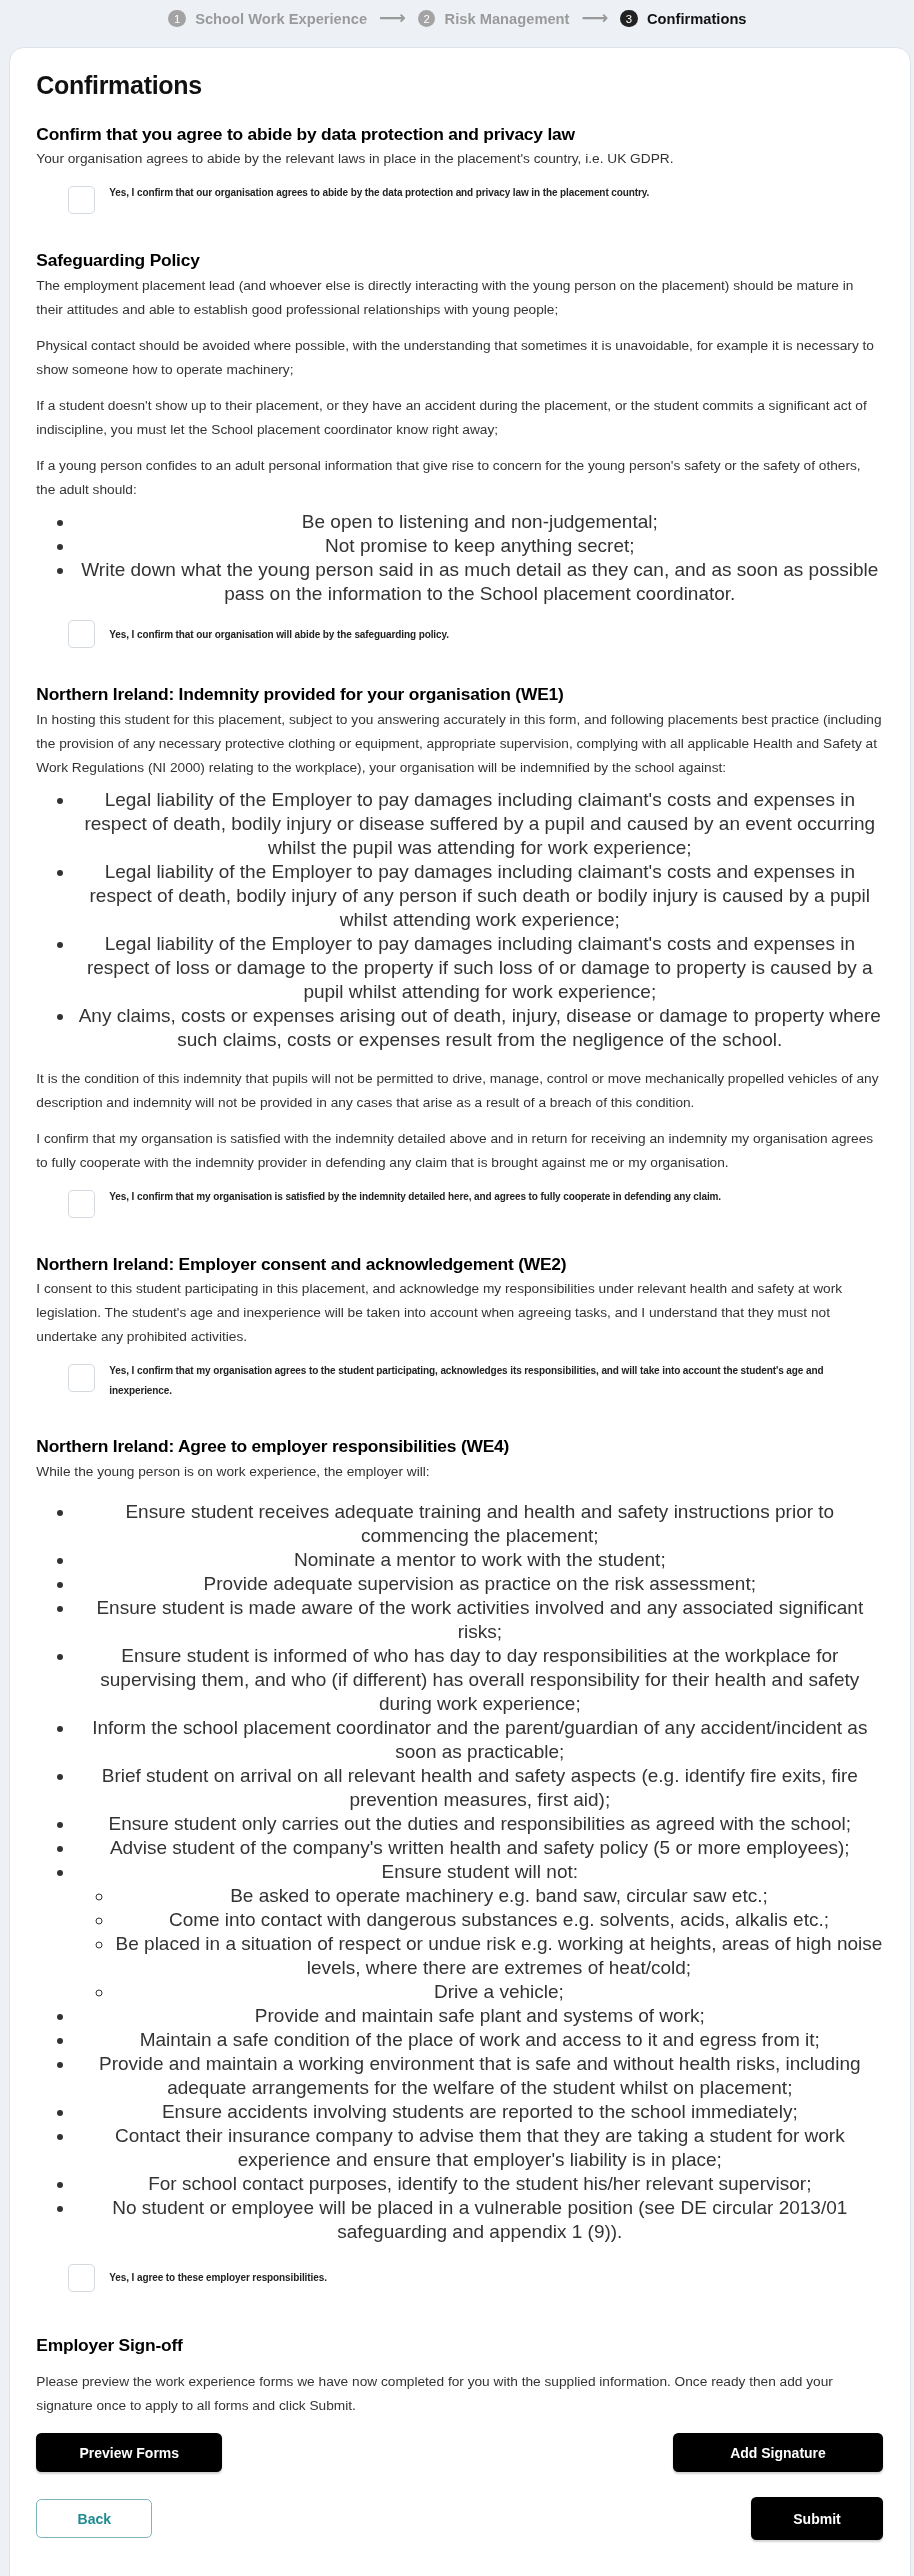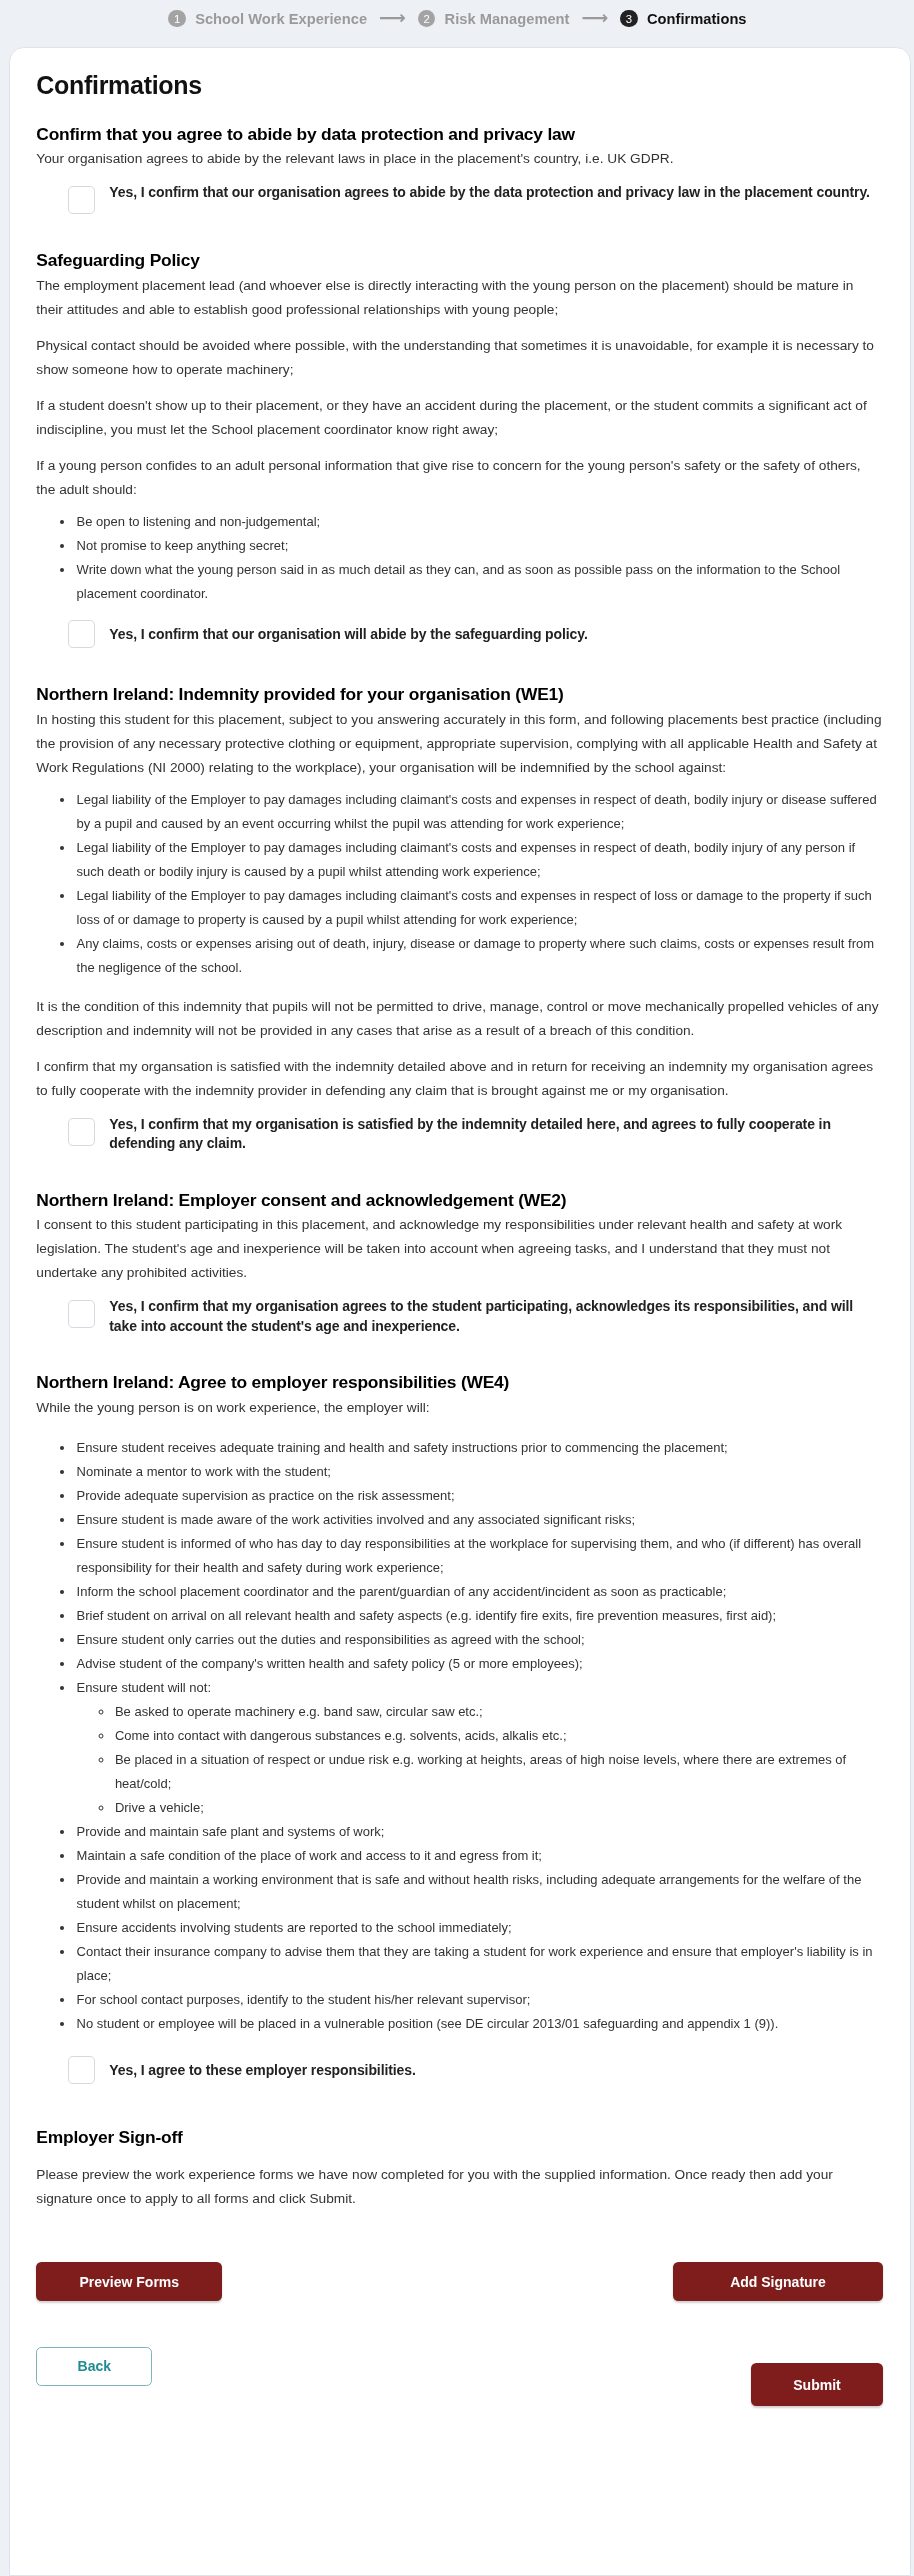--- a/index.html
+++ b/index.html
@@ -45,51 +45,50 @@
   h2 {
     font-size: 17.4px; font-weight: 700; margin: 0 0 2.7px 0; color: #000000;
     letter-spacing: -0.2px;
   }
   p {
     font-size: 13.7px; line-height: 24px; margin: 0 0 12px 0; color: #333;
   }
   .section { margin-bottom: 24px; }
   ul.bullets {
     margin: 8px 0 6.7px 0; padding-left: 39px;
-    font-size: 13px; line-height: 24px; color: #333;
+    font-size: 19px; line-height: 24px; color: #333; text-align: center;
   }
   ul.bullets li { padding-left: 1.3px; }
   ul.sub {
     list-style: circle; padding-left: 37px; margin: 0;
   }
   .check-row {
     display: flex; align-items: flex-start;
     margin: 12px 0 0 32px;
   }
   .checkbox {
     flex: 0 0 auto;
     width: 27px; height: 28px;
     border: 1px solid #d4d9df; border-radius: 4.7px;
     background: #fff; margin-top: 2.7px; cursor: pointer;
   }
   .check-label {
     margin-left: 14px;
-    font-size: 14px; line-height: 19.4px; font-weight: 600; color: #222;
+    font-size: 10px; line-height: 19.4px; font-weight: 600; color: #222;
     letter-spacing: -0.1px;
   }
   .single .check-label { margin-top: 7.3px; }
   .btn {
     border: none; border-radius: 5.3px;
     font-family: "Liberation Sans", "DejaVu Sans", sans-serif;
     font-size: 14px; font-weight: 600; cursor: pointer;
   }
   .btn-teal {
-    background: #7f1d1d; color: #fff;
+    background: #000000; color: #fff;
     box-shadow: 0 1.3px 2px rgba(0,0,0,0.18);
-    margin-top: 37px;
   }
   .btn-outline {
     background: #fff; color: #1f8b92; border: 1px solid #7eb5bd;
   }
   .btn-row { display: flex; justify-content: space-between; align-items: center; }
 </style>
 </head>
 <body>
 
 <div class="stepper">

